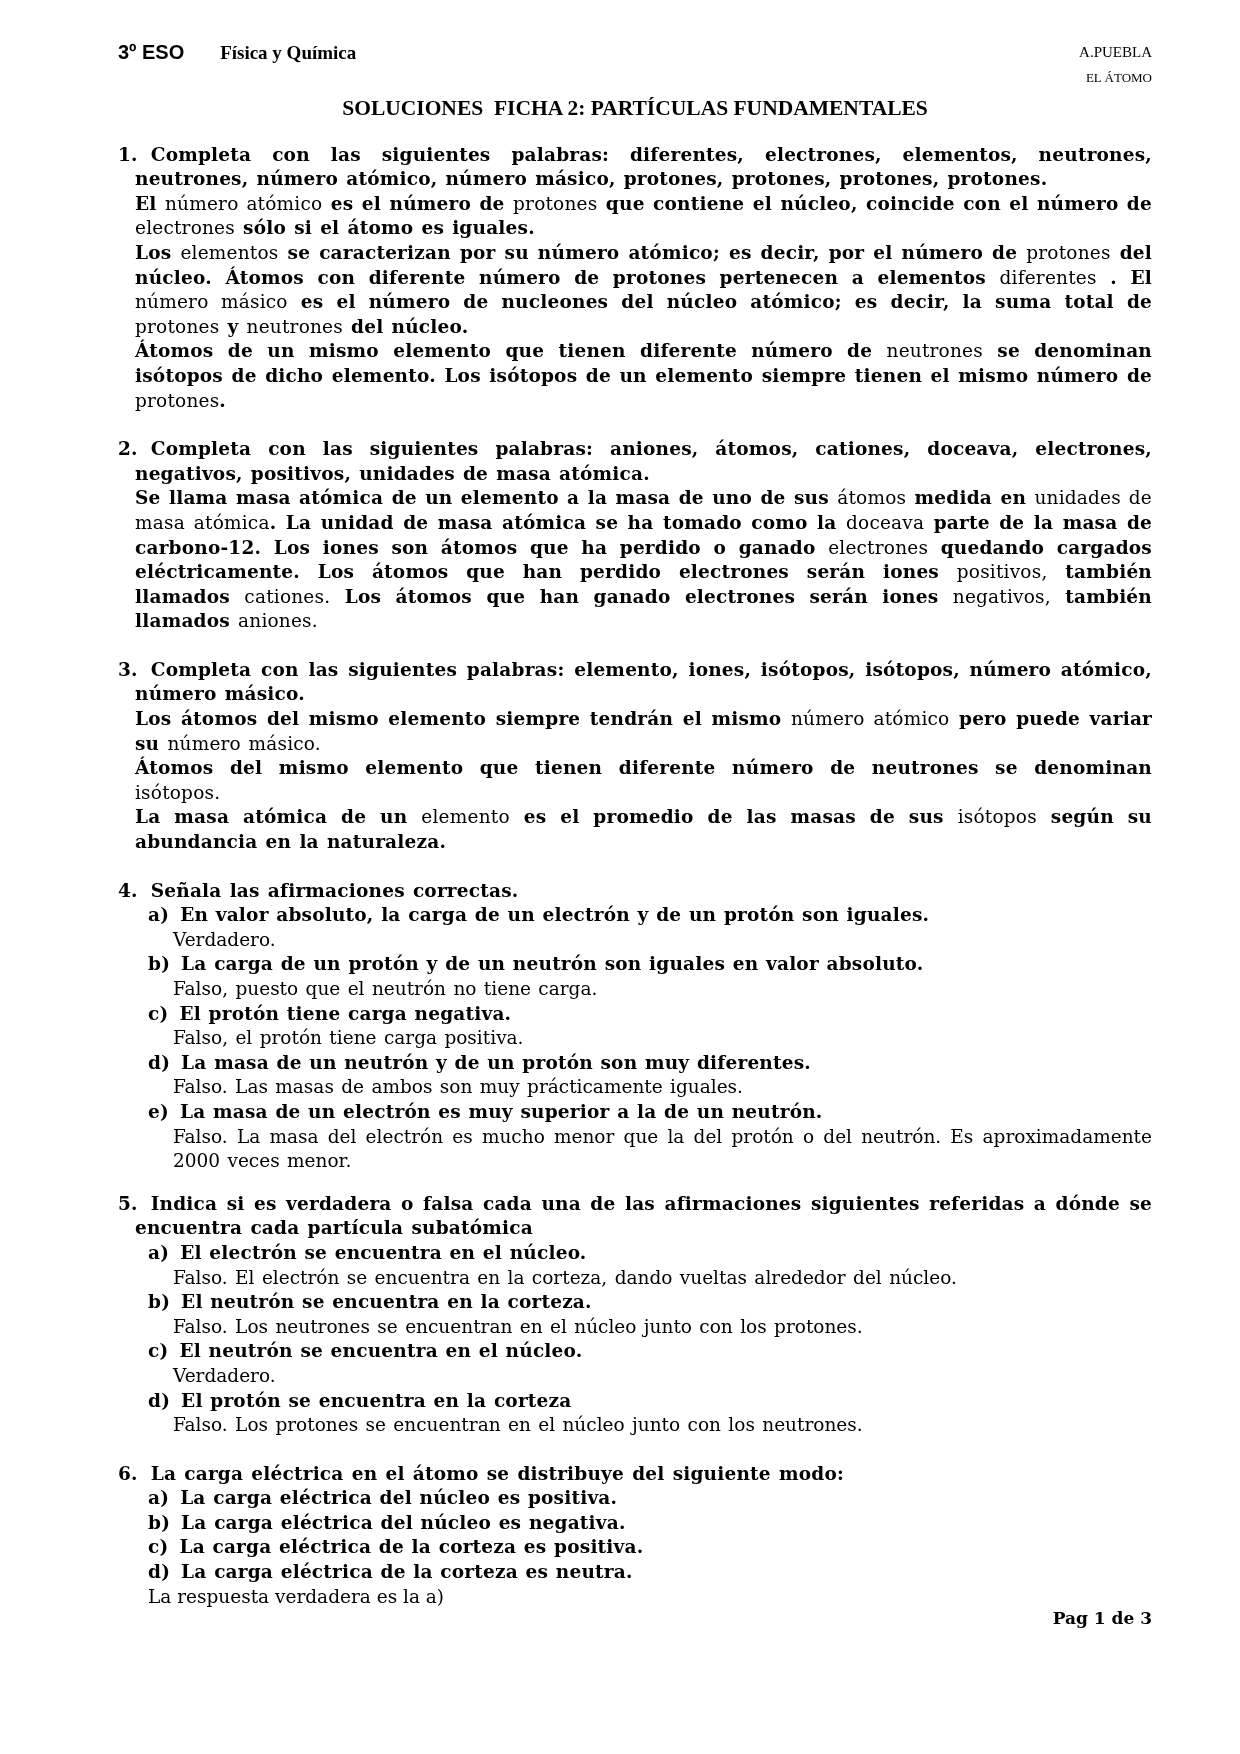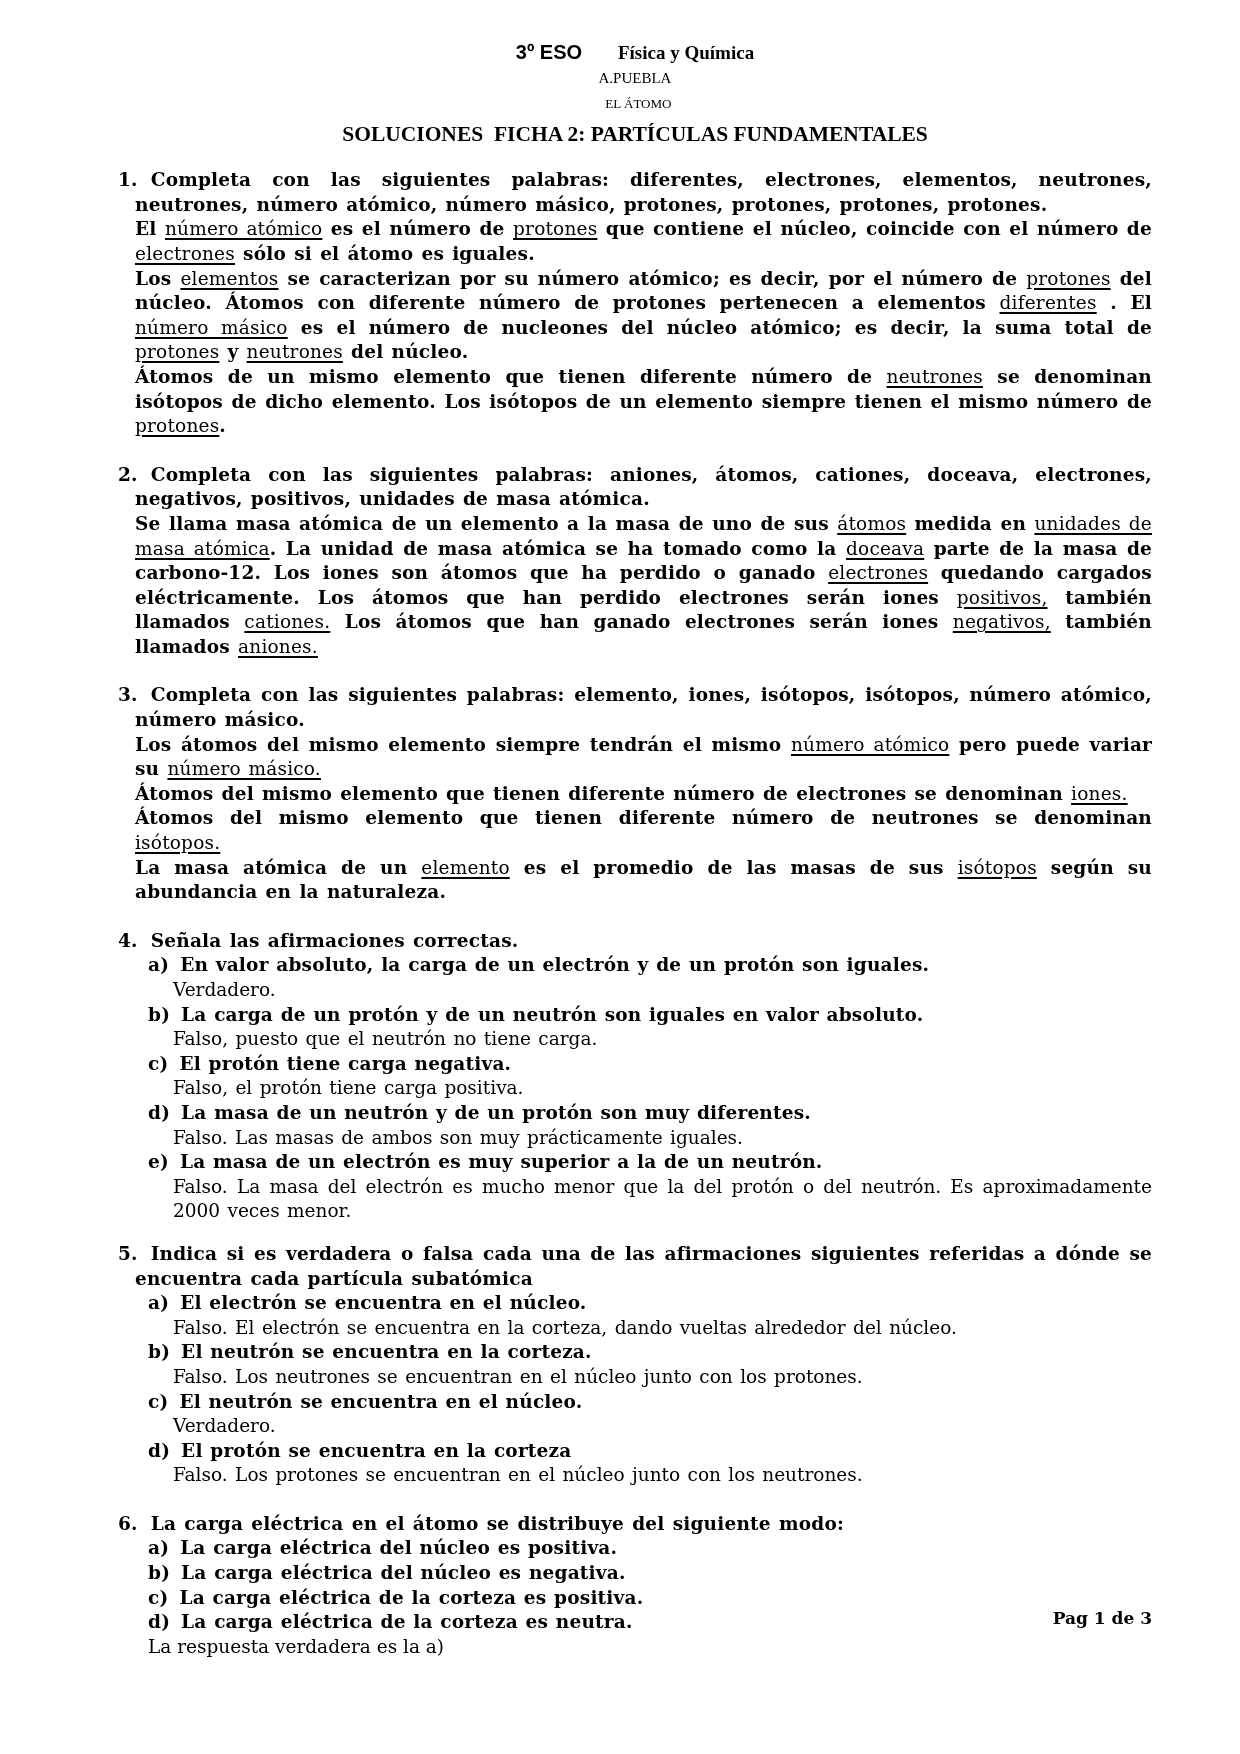--- a/index.html
+++ b/index.html
@@ -7,21 +7,21 @@
     position:relative;
     width:1240px; height:1754px;
     background:#ffffff; color:#000000;
     box-sizing:border-box;
     padding:40px 88px 0 118px;
     font-family:"DejaVu Serif", serif;
     font-size:18.5px; line-height:24.6px;
     overflow:hidden;
   }
   
-  .hdr { display:flex; justify-content:space-between; align-items:center;flex-direction:column; }
+  .hdr { display:flex; justify-content:space-between; align-items:flex-start; }
   .hdr-left { white-space:nowrap; }
   .course { font-family:"Liberation Sans", sans-serif; font-weight:bold; font-size:20px; }
   .subject { font-family:"Liberation Serif", serif; font-weight:bold; font-size:19px; margin-left:30px; }
   .hdr-right { text-align:right; font-family:"Liberation Serif", serif; }
   .author { font-size:15px; line-height:25px; }
   .topic  { font-size:13px; font-weight:normal; line-height:25px; }
   
   .doc-title {
     margin:6px 0 22px 0;
     text-align:center;
@@ -39,21 +39,20 @@
   }
   .q-num { margin-right:13px; }
   .q-para {
     margin:0; padding-left:17px;
     font-weight:bold; text-align:justify;
     word-spacing:1.5px; letter-spacing:0.2px;
   }
   .seg-b { font-weight:bold; }
   .seg-u {
     font-weight:normal;
-    text-decoration:underline;
     text-underline-offset:3px;
     text-decoration-thickness:1.5px;
   }
   .q-item { margin:0; }
   .item-statement {
     margin:0; padding-left:55px; text-indent:-25px;
     font-weight:bold; text-align:left;
     word-spacing:1px; letter-spacing:0.2px;
   }
   .item-letter { margin-right:11px; }
@@ -94,21 +93,20 @@
         <p class="q-para"><span class="seg-b">Los </span><span class="seg-u">elementos</span><span class="seg-b"> se caracterizan por su número atómico; es decir, por el número de </span><span class="seg-u">protones</span><span class="seg-b"> del núcleo. Átomos con diferente número de protones pertenecen a elementos </span><span class="seg-u">diferentes</span><span class="seg-b"> . El </span><span class="seg-u">número másico</span><span class="seg-b"> es el número de nucleones del núcleo atómico; es decir, la suma total de </span><span class="seg-u">protones</span><span class="seg-b"> y </span><span class="seg-u">neutrones</span><span class="seg-b"> del núcleo.</span></p>
         <p class="q-para"><span class="seg-b">Átomos de un mismo elemento que tienen diferente número de </span><span class="seg-u">neutrones</span><span class="seg-b"> se denominan isótopos de dicho elemento. Los isótopos de un elemento siempre tienen el mismo número de </span><span class="seg-u">protones</span><span class="seg-b">.</span></p>
       </section>
       <section class="qblock">
         <p class="q-head"><span class="q-num">2.</span><span class="q-text">Completa con las siguientes palabras: aniones, átomos, cationes, doceava, electrones, negativos, positivos, unidades de masa atómica.</span></p>
         <p class="q-para"><span class="seg-b">Se llama masa atómica de un elemento a la masa de uno de sus </span><span class="seg-u">átomos</span><span class="seg-b"> medida en </span><span class="seg-u">unidades de masa atómica</span><span class="seg-b">. La unidad de masa atómica se ha tomado como la </span><span class="seg-u">doceava</span><span class="seg-b"> parte de la masa de carbono-12. Los iones son átomos que ha perdido o ganado </span><span class="seg-u">electrones</span><span class="seg-b"> quedando cargados eléctricamente. Los átomos que han perdido electrones serán iones </span><span class="seg-u">positivos,</span><span class="seg-b"> también llamados </span><span class="seg-u">cationes.</span><span class="seg-b"> Los átomos que han ganado electrones serán iones </span><span class="seg-u">negativos,</span><span class="seg-b"> también llamados </span><span class="seg-u">aniones.</span></p>
       </section>
       <section class="qblock">
         <p class="q-head"><span class="q-num">3.</span><span class="q-text">Completa con las siguientes palabras: elemento, iones, isótopos, isótopos, número atómico, número másico.</span></p>
         <p class="q-para"><span class="seg-b">Los átomos del mismo elemento siempre tendrán el mismo </span><span class="seg-u">número atómico</span><span class="seg-b"> pero puede variar su </span><span class="seg-u">número másico.</span></p>
-        <p class="q-para"><span class="seg-b">Átomos del mismo elemento que tienen diferente número de electrones se denominan </span><span class="seg-u">iones.</span></p>
         <p class="q-para"><span class="seg-b">Átomos del mismo elemento que tienen diferente número de neutrones se denominan </span><span class="seg-u">isótopos.</span></p>
         <p class="q-para"><span class="seg-b">La masa atómica de un </span><span class="seg-u">elemento</span><span class="seg-b"> es el promedio de las masas de sus </span><span class="seg-u">isótopos</span><span class="seg-b"> según su abundancia en la naturaleza.</span></p>
       </section>
       <section class="qblock no-gap">
         <p class="q-head"><span class="q-num">4.</span><span class="q-text">Señala las afirmaciones correctas.</span></p>
         <div class="q-item">
           <p class="item-statement"><span class="item-letter">a)</span><span class="item-text">En valor absoluto, la carga de un electrón y de un protón son iguales.</span></p>
           <p class="item-answer">Verdadero.</p>
         </div>
         <div class="q-item">

